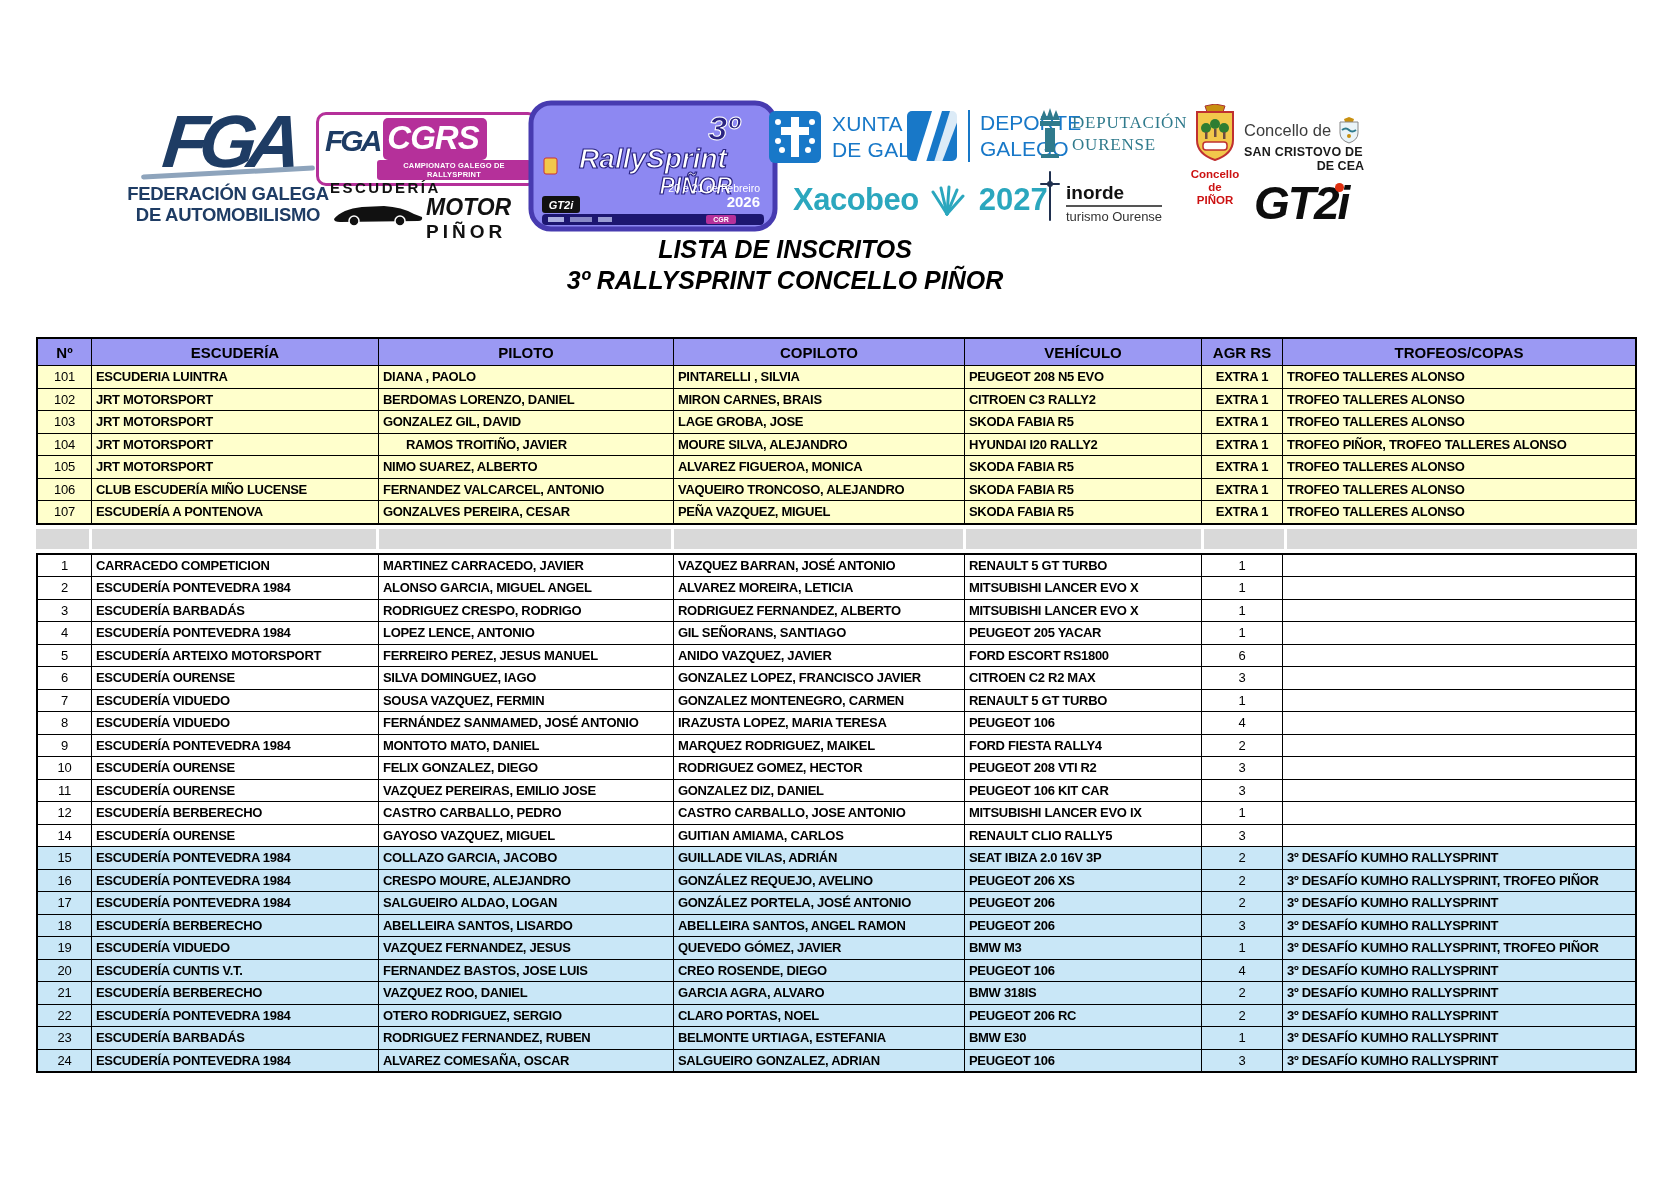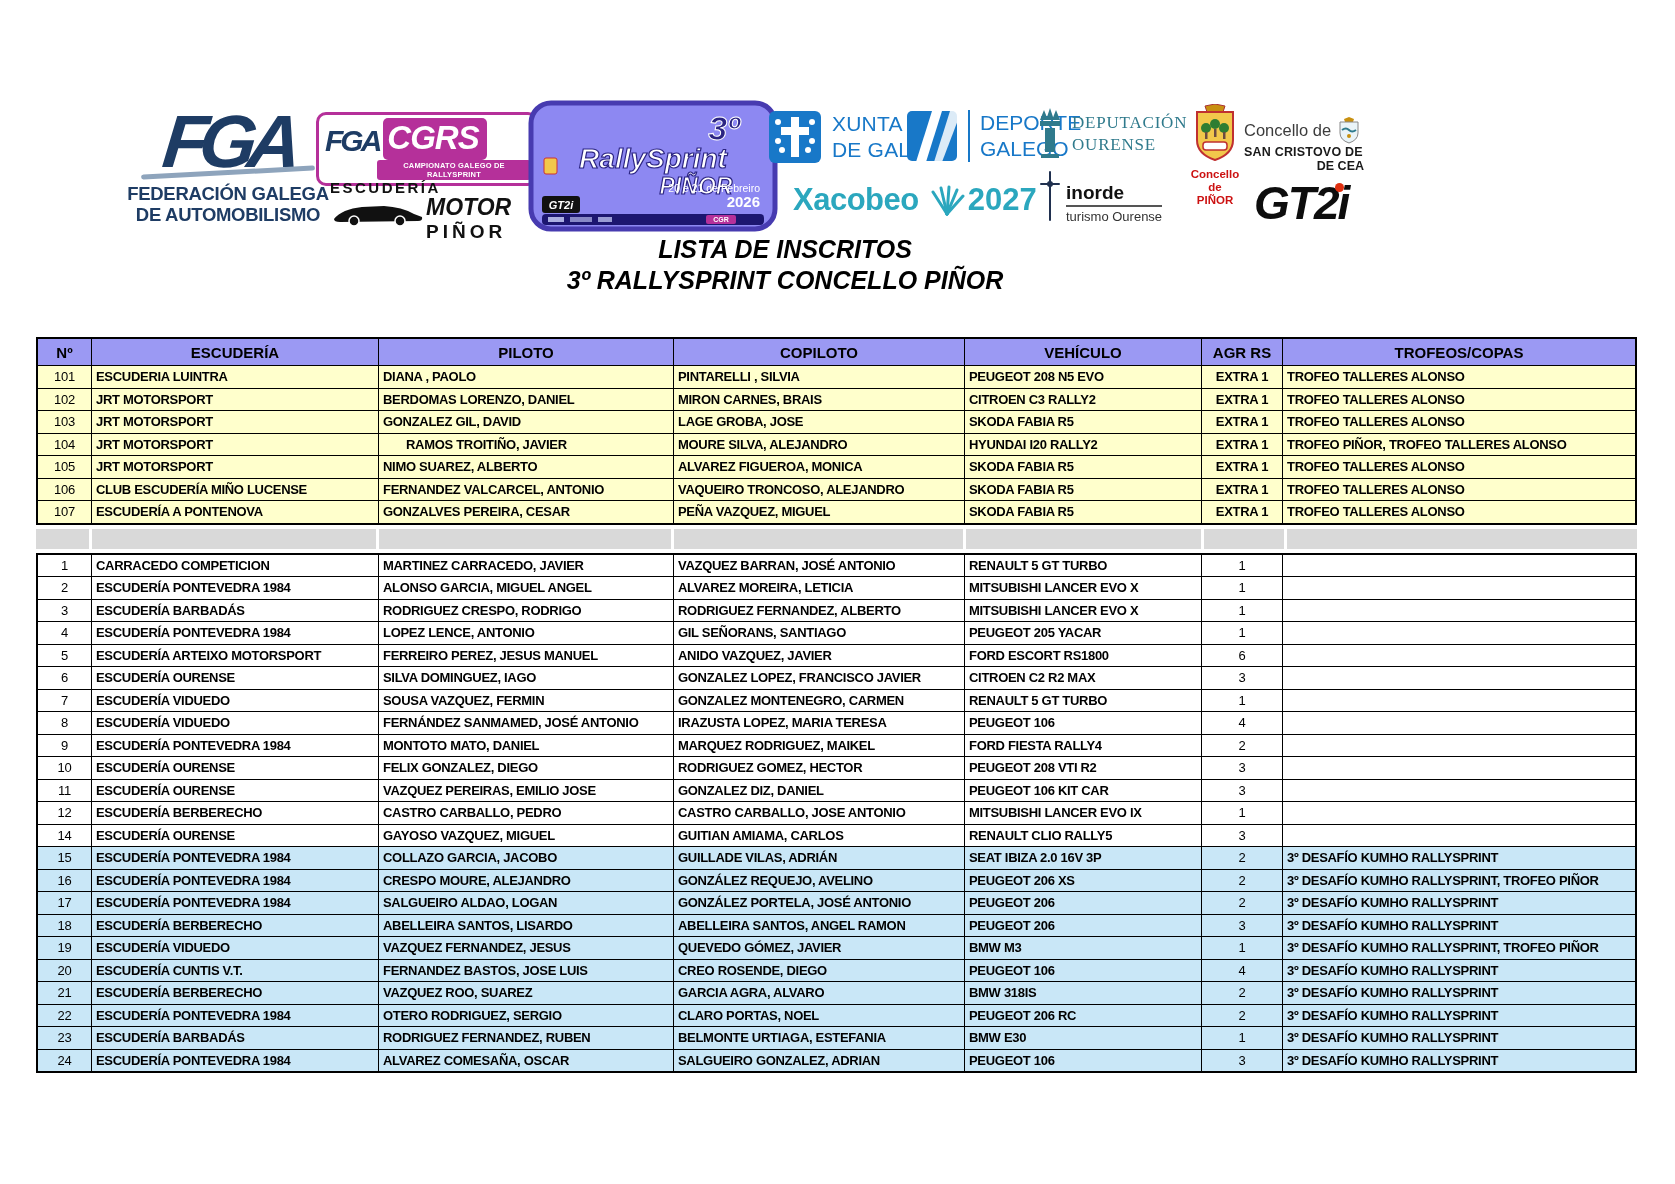--- a/index.html
+++ b/index.html
@@ -31,21 +31,21 @@
 
   .plate{left:528px;top:100px;}
 
   .xunta{left:768px;top:110px;display:flex;align-items:center;}
   .xunta-txt{margin-left:10px;font-size:21px;line-height:26px;color:#1878c8;letter-spacing:0.2px;}
   .deporte{left:906px;top:110px;display:flex;align-items:center;}
   .dep-div{width:2px;height:52px;background:#1878c8;margin:0 10px;}
   .deporte-txt{font-size:21px;line-height:26px;color:#1878c8;}
   .xacobeo{left:793px;top:182px;display:flex;align-items:center;color:#2ba7be;}
   .xac-name{font-size:31px;font-weight:bold;letter-spacing:-0.5px;}
-  .xac-year{font-size:31px;font-weight:bold;margin-left:1px;}
+  .xac-year{font-size:31px;font-weight:bold;margin-left:12px;}
   .deputacion{left:1036px;top:108px;display:flex;align-items:center;}
   .depu-txt{font-family:"Liberation Serif",serif;font-size:17px;line-height:22px;color:#2f7a8c;letter-spacing:0.8px;margin-left:8px;}
   .inorde{left:1040px;top:170px;display:flex;align-items:flex-start;}
   .inorde-txt{margin-left:6px;margin-top:12px;}
   .inorde-name{font-size:19px;font-weight:bold;color:#111;border-bottom:2px solid #555;padding:0 34px 1px 0;}
   .inorde-sub{font-size:13px;color:#333;margin-top:2px;}
 
   .pinor{left:1186px;top:104px;width:58px;text-align:center;}
   .pinor-txt{color:#cc1111;font-weight:bold;font-size:11.5px;line-height:13px;margin-top:2px;}
   .cea{left:1244px;top:116px;width:138px;}
@@ -507,21 +507,21 @@
           <div class="t-cell c1" style="width: 287px;">ESCUDERÍA CUNTIS V.T.</div>
           <div class="t-cell c2" style="width: 295px;">FERNANDEZ BASTOS, JOSE LUIS</div>
           <div class="t-cell c3" style="width: 291px;">CREO ROSENDE, DIEGO</div>
           <div class="t-cell c4" style="width: 237px;">PEUGEOT 106</div>
           <div class="t-cell c5" style="width: 81px;">4</div>
           <div class="t-cell c6" style="width: 353px;">3º DESAFÍO KUMHO RALLYSPRINT</div>
         </div>
         <div class="t-row bg-kumho">
           <div class="t-cell c0" style="width: 53px;">21</div>
           <div class="t-cell c1" style="width: 287px;">ESCUDERÍA BERBERECHO</div>
-          <div class="t-cell c2" style="width: 295px;">VAZQUEZ ROO, SUAREZ</div>
+          <div class="t-cell c2" style="width: 295px;">VAZQUEZ ROO, DANIEL</div>
           <div class="t-cell c3" style="width: 291px;">GARCIA AGRA, ALVARO</div>
           <div class="t-cell c4" style="width: 237px;">BMW 318IS</div>
           <div class="t-cell c5" style="width: 81px;">2</div>
           <div class="t-cell c6" style="width: 353px;">3º DESAFÍO KUMHO RALLYSPRINT</div>
         </div>
         <div class="t-row bg-kumho">
           <div class="t-cell c0" style="width: 53px;">22</div>
           <div class="t-cell c1" style="width: 287px;">ESCUDERÍA PONTEVEDRA 1984</div>
           <div class="t-cell c2" style="width: 295px;">OTERO RODRIGUEZ, SERGIO</div>
           <div class="t-cell c3" style="width: 291px;">CLARO PORTAS, NOEL</div>

